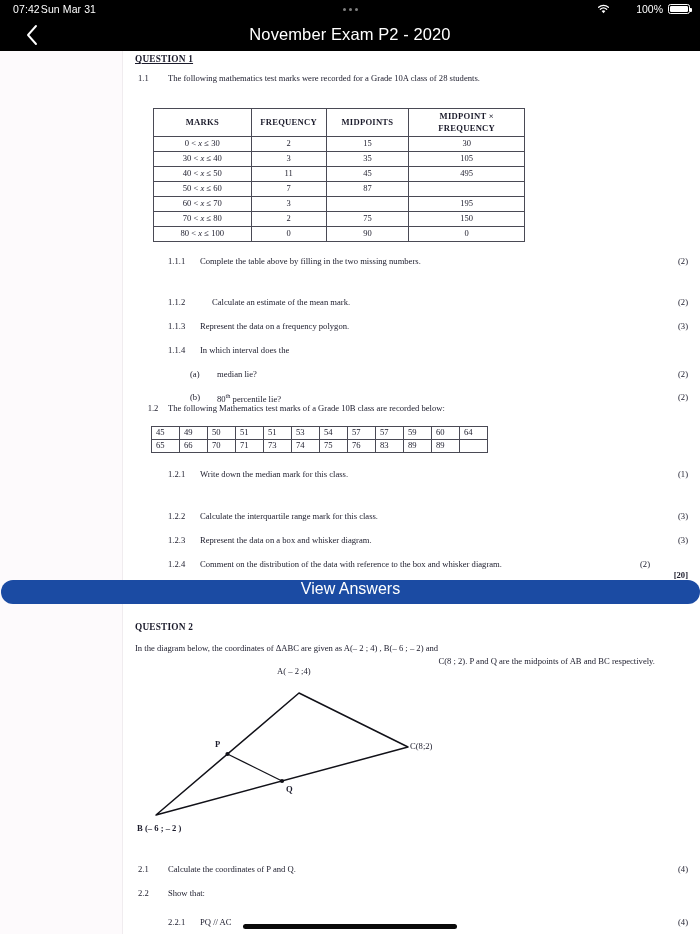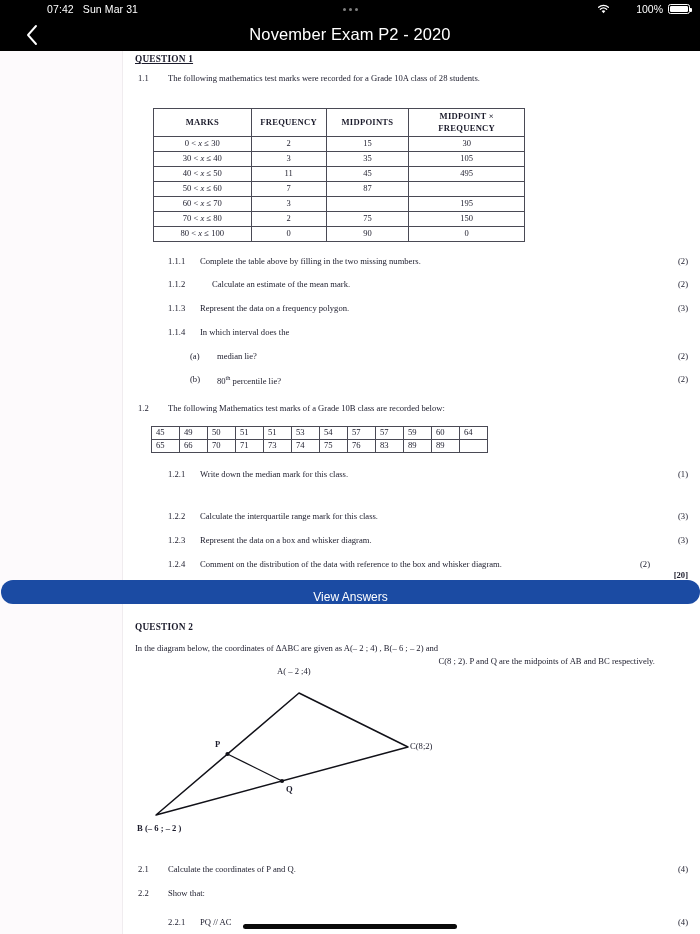--- a/index.html
+++ b/index.html
@@ -12,21 +12,21 @@
   body { position: relative; }
 
   
   .statusbar {
     position: absolute; top: 0; left: 0; width: 700px; height: 18px;
     background: #000000; color: #ffffff;
     font-family: "Liberation Sans", sans-serif;
     font-size: 10.5px;
     display: flex; align-items: center;
   }
-  .sb-left { position: absolute; left: 13px; display: flex; gap: 9px; align-items: baseline; margin-left: 34px; }
+  .sb-left { position: absolute; left: 13px; display: flex; gap: 1px; align-items: baseline; }
   .sb-time { letter-spacing: .1px; }
   .sb-date { letter-spacing: .1px; }
   .sb-center { position: absolute; left: 0; right: 0; text-align: center; }
   .dots { display: inline-flex; gap: 3px; align-items: center; justify-content: center; height: 18px; }
   .dots i { width: 3px; height: 3px; border-radius: 50%; background: #808080; display: block; }
   .sb-right { position: absolute; right: 10px; display: flex; align-items: center; gap: 5px; }
   .wifi { position: relative; width: 13px; height: 10px; display: inline-block; }
   .wifi svg { display: block; }
   .batt-pct { font-size: 10.5px; margin-left: 21px; }
   .batt {
@@ -119,22 +119,22 @@
     padding: 0 0 0 4px;
     text-align: left;
   }
 
   
   .view-answers {
     position: absolute; left: 1px; top: 580px; width: 699px; height: 24px;
     background: #1b4ba3; border-radius: 12px;
     color: #ffffff;
     font-family: "Liberation Sans", sans-serif;
-    font-size: 12px;
-    display: flex; align-items: flex-end; justify-content: center;
+    font-size: 16px;
+    display: flex; align-items: flex-start; justify-content: center;
     cursor: pointer;
     z-index: 5;
   }
 
   
   .home-ind {
     position: absolute; left: 243px; top: 924px; width: 214px; height: 5px;
     background: #0a0a0a; border-radius: 3px;
     z-index: 6;
   }
@@ -248,21 +248,21 @@
               <td class="mk">80 &lt; <i>x</i> ≤ 100</td>
               <td>0</td>
               <td>90</td>
               <td>0</td>
             </tr>
           </tbody>
     </table>
   </div>
 
   <div class="abs" style="left:45px; top:205px; width:520px;">
-    <div class="row" style="margin-bottom:11px;">
+    <div class="row" style="margin-bottom:29px;">
       <span class="num" style="width:32px;">1.1.1</span>
       <span class="txt">Complete the table above by filling in the two missing numbers.</span>
       <span class="marks" style="width:60px;">(2)</span>
     </div>
     <div class="row" style="margin-bottom:12.5px;gap:12px;">
       <span class="num" style="width:32px;">1.1.2</span>
       <span class="txt">Calculate an estimate of the mean mark.</span>
       <span class="marks" style="width:60px;">(2)</span>
     </div>
     <div class="row" style="margin-bottom:12.5px;">
@@ -280,21 +280,21 @@
       <span class="txt">median lie?</span>
       <span class="marks" style="width:60px;">(2)</span>
     </div>
     <div class="row" style="margin-left:22px;">
       <span class="num" style="width:27px;">(b)</span>
       <span class="txt"><span>80</span><span class="sup">th</span> <span>percentile lie?</span></span>
       <span class="marks" style="width:60px;">(2)</span>
     </div>
   </div>
 
-  <div class="abs" style="left:15px; top:352px; width:30px;">1.2</div>
+  <div class="abs" style="left:15px; top:352px; width:30px;text-align:center;">1.2</div>
   <div class="abs" style="left:45px; top:352px; width:420px;">The following Mathematics test marks of a Grade 10B class are recorded below:</div>
 
   <div class="abs" style="left:28px; top:375px;">
     <table class="marks-grid">
       <tbody id="marks-body">
             <tr>
               <td>45</td>
               <td>49</td>
               <td>50</td>
               <td>51</td>

